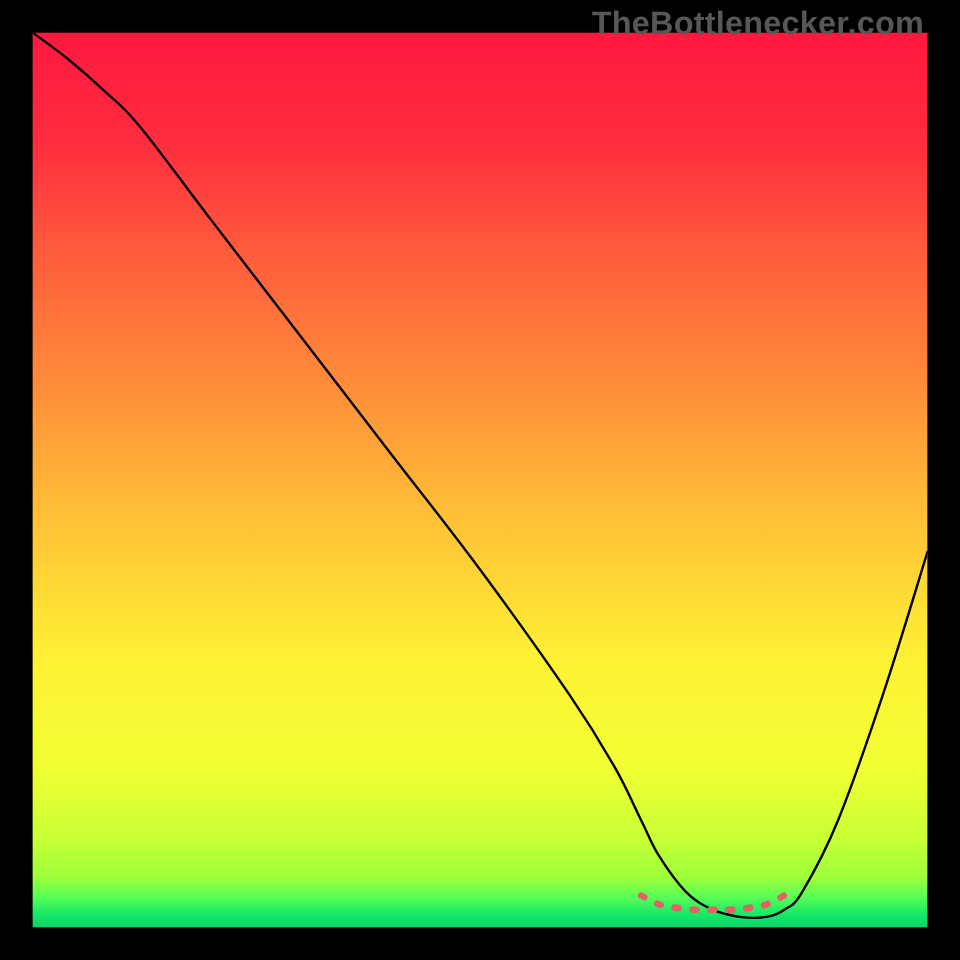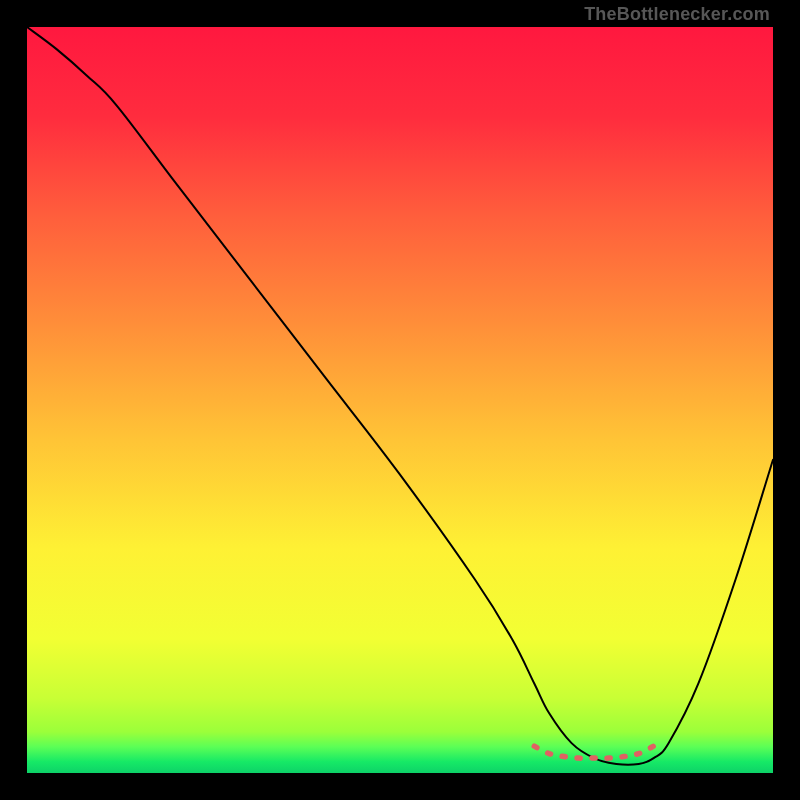--- a/index.html
+++ b/index.html
@@ -24,21 +24,21 @@
     left: 0;
     top: 0;
     width: 746px;
     height: 746px;
   }
   .watermark {
     position: absolute;
     top: 4px;
     right: 30px;
     color: #575757;
-    font-size: 18px;
+    font-size: 27px;
     font-weight: 600;
     letter-spacing: 0.2px;
     user-select: none;
   }
 </style>
 </head>
 <body>
 
 <div class="frame">
   <svg class="plot" viewBox="0 0 746 746" preserveAspectRatio="none">

